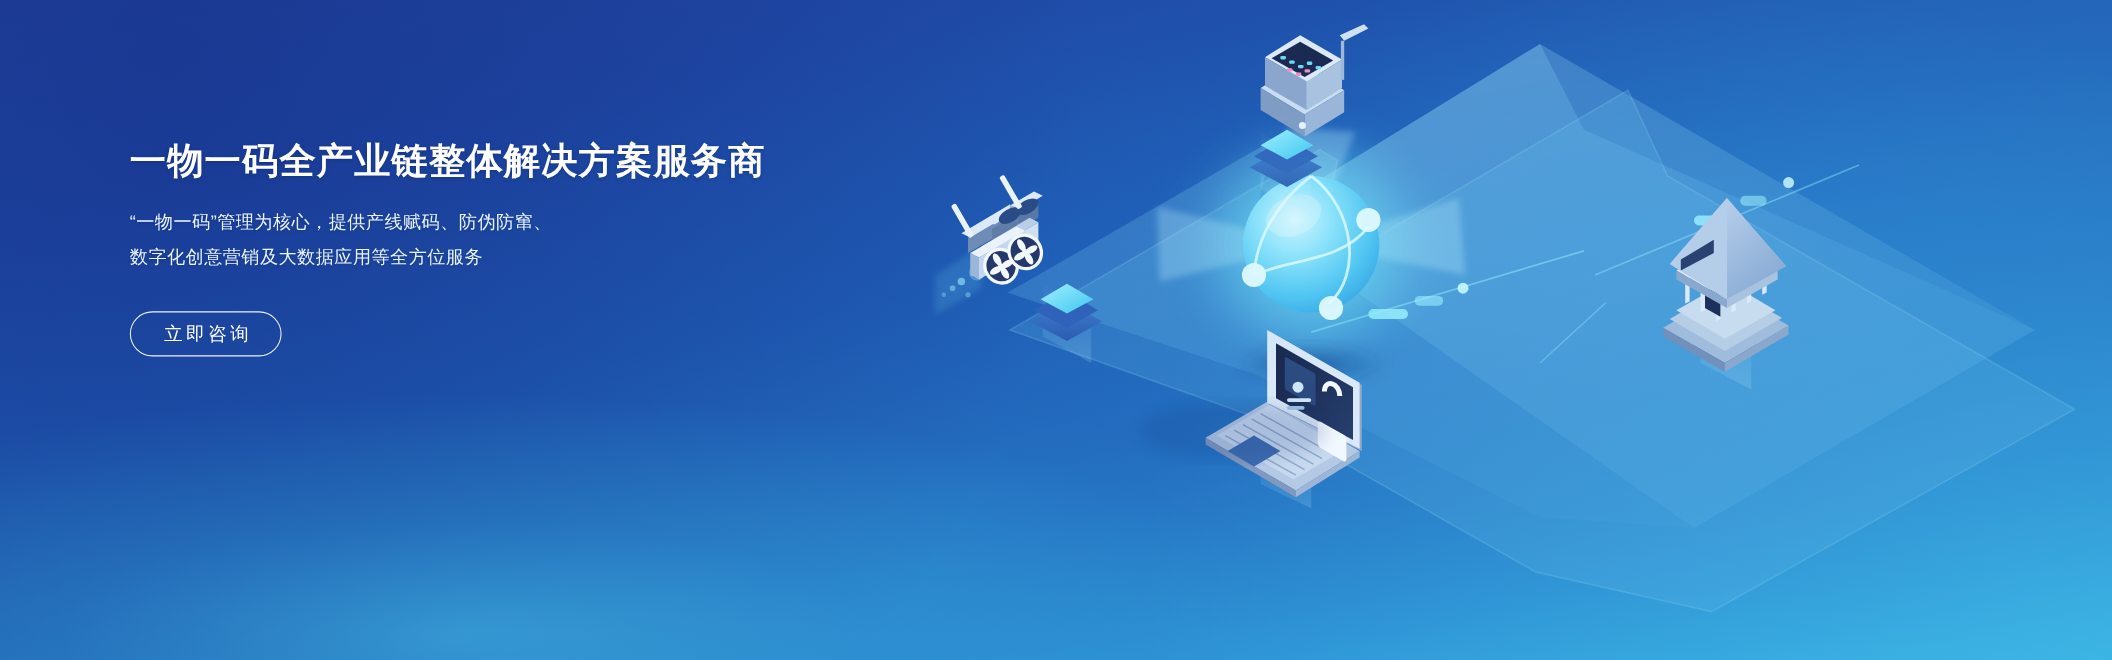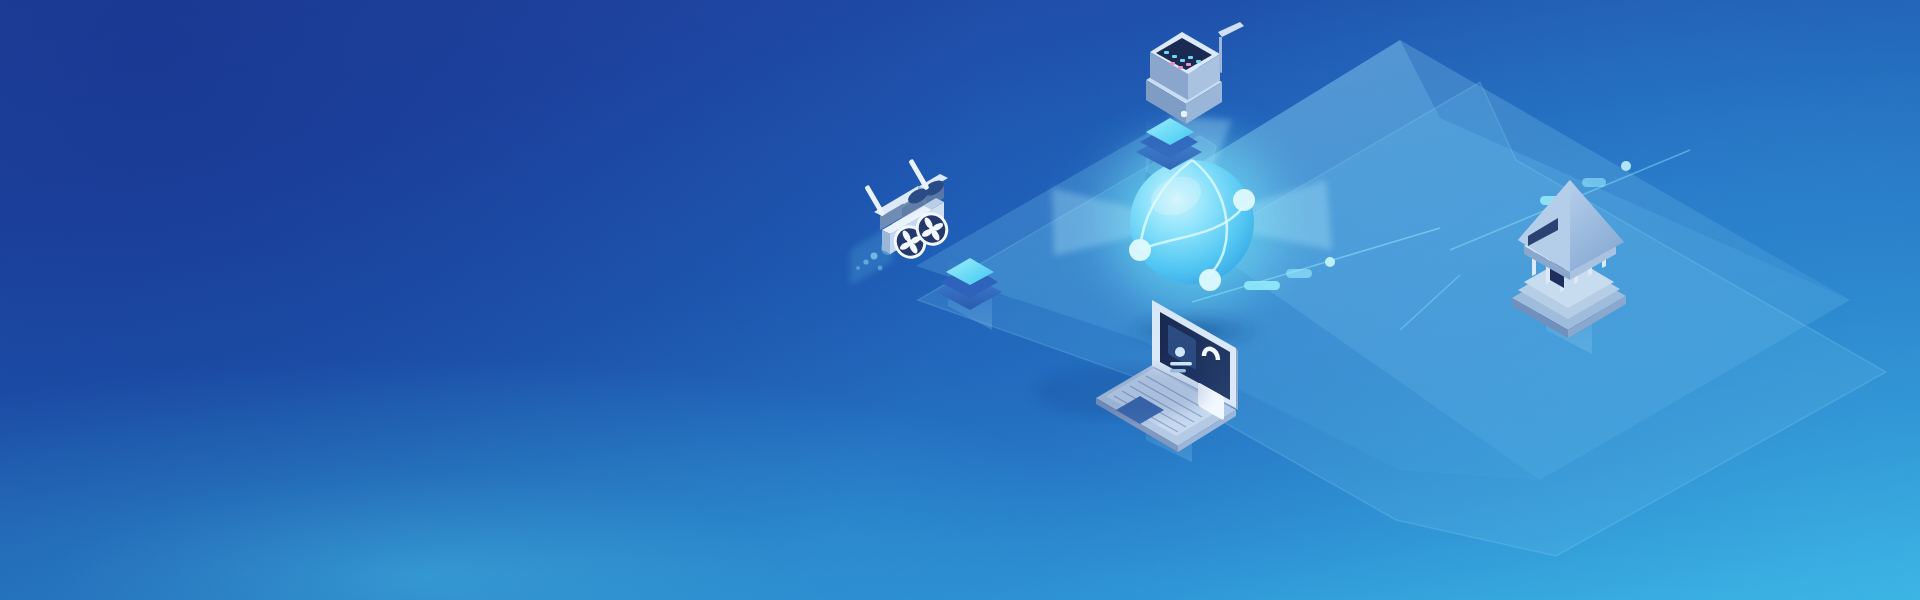--- a/index.html
+++ b/index.html
@@ -46,20 +46,28 @@
   
   .art{position:absolute;left:840px;top:0;width:1080px;height:600px;}
   .art svg{display:block;}
 </style>
 </head>
 <body>
 
 <div class="banner">
   <div class="bg-soft"></div>
 
+  <div class="copy">
+    <h1 class="headline">一物一码全产业链整体解决方案服务商</h1>
+    <p class="subline">“一物一码”管理为核心，提供产线赋码、防伪防窜、</p>
+    <p class="subline">数字化创意营销及大数据应用等全方位服务</p>
+    <div class="cta-wrap">
+      <button class="cta">立即咨询</button>
+    </div>
+  </div>
 
   <div class="art">
     <svg width="1080" height="600" viewBox="0 0 1080 600" xmlns="http://www.w3.org/2000/svg">
       <defs>
         <linearGradient id="plat" x1="0" y1="0" x2="0.4" y2="1">
           <stop offset="0%" stop-color="#8ed4f2" stop-opacity="0.42"></stop>
           <stop offset="60%" stop-color="#63b9e8" stop-opacity="0.30"></stop>
           <stop offset="100%" stop-color="#49a6df" stop-opacity="0.20"></stop>
         </linearGradient>
         <linearGradient id="plat2" x1="0" y1="0" x2="1" y2="1">

